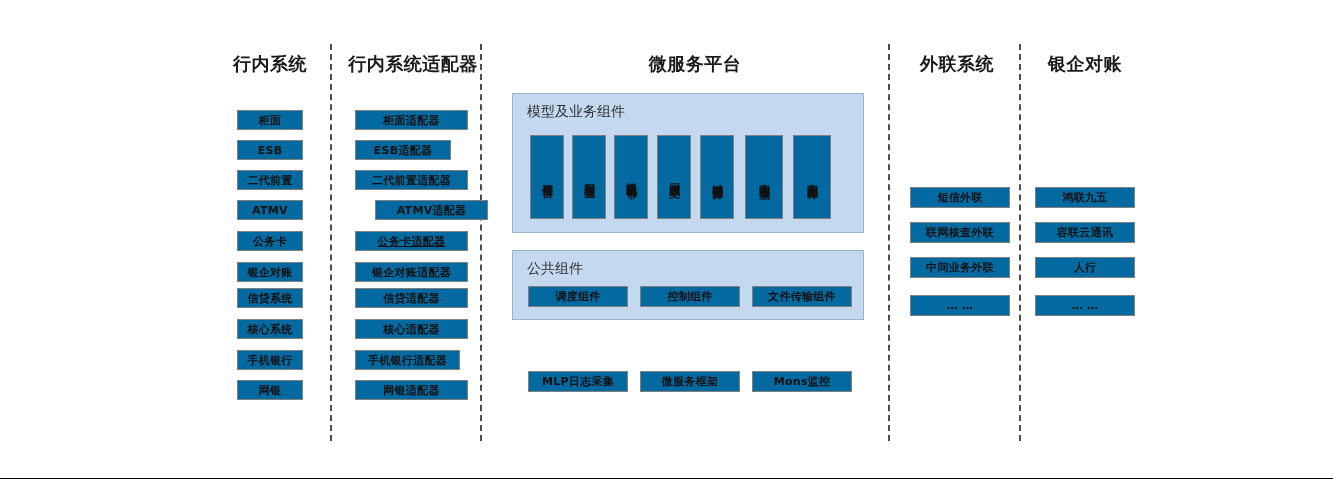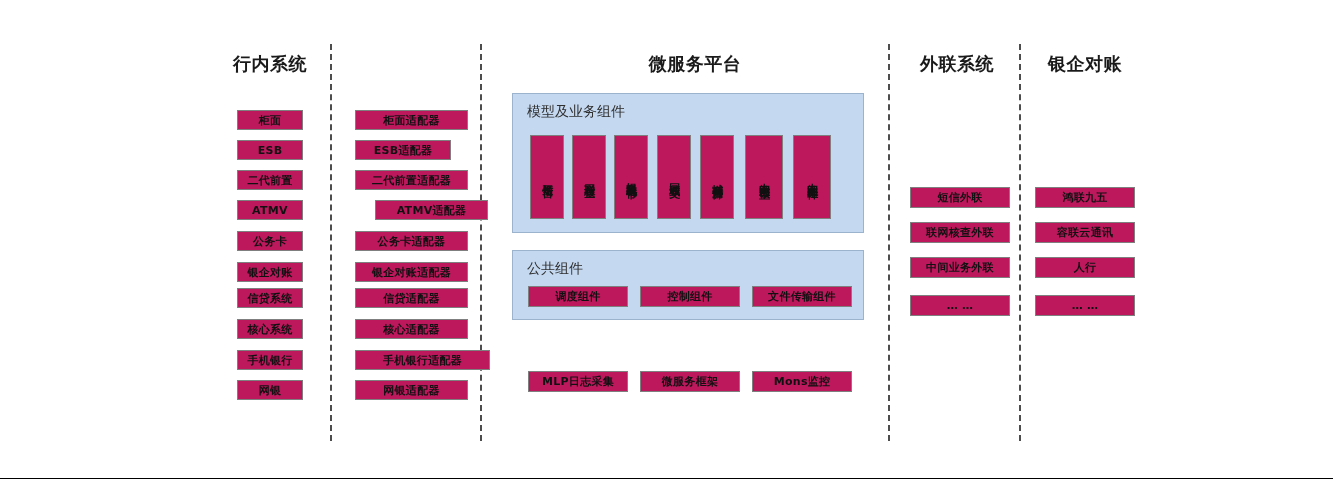--- a/index.html
+++ b/index.html
@@ -30,21 +30,21 @@
   }
   
   .divider {
     position: absolute;
     width: 0;
     border-left: 2px dashed #4d4d4d;
   }
   
   .node {
     position: absolute;
-    background: #be185d;
+    background: #0369a1;
     border: 1px solid #7f7f7f;
     box-sizing: border-box;
     display: flex;
     align-items: center;
     justify-content: center;
     font-size: 11px;
     font-weight: bold;
     color: #111111;
     white-space: nowrap;
     letter-spacing: 0.3px;
@@ -78,20 +78,21 @@
     height: 0;
     border-top: 1px solid #000000;
   }
 </style>
 </head>
 <body>
 
 <div id="canvas">
 
   <div class="col-header" style="left:205px; top:52px; width:130px;">行内系统</div>
+  <div class="col-header" style="left:343px; top:52px; width:140px;">行内系统适配器</div>
   <div class="col-header" style="left:555px; top:52px; width:280px;">微服务平台</div>
   <div class="col-header" style="left:892px; top:52px; width:130px;">外联系统</div>
   <div class="col-header" style="left:1020px; top:52px; width:130px;">银企对账</div>
 
   <div class="divider" style="left:330px; top:44px; height:397px;"></div>
   <div class="divider" style="left:480px; top:44px; height:397px;"></div>
   <div class="divider" style="left:888px; top:44px; height:397px;"></div>
   <div class="divider" style="left:1019px; top:44px; height:397px;"></div>
 
   <div class="node" style="left:237px; top:110px; width:66px; height:20px;">柜面</div>
@@ -102,25 +103,25 @@
   <div class="node" style="left:237px; top:262px; width:66px; height:20px;">银企对账</div>
   <div class="node" style="left:237px; top:288px; width:66px; height:20px;">信贷系统</div>
   <div class="node" style="left:237px; top:319px; width:66px; height:20px;">核心系统</div>
   <div class="node" style="left:237px; top:350px; width:66px; height:20px;">手机银行</div>
   <div class="node" style="left:237px; top:380px; width:66px; height:20px;">网银</div>
 
   <div class="node" style="left:355px; top:110px; width:113px; height:20px;font-family:Liberation Serif, serif;">柜面适配器</div>
   <div class="node" style="left:355px; top:140px; width:96px; height:20px;">ESB适配器</div>
   <div class="node" style="left:355px; top:170px; width:113px; height:20px;">二代前置适配器</div>
   <div class="node" style="left:375px; top:200px; width:113px; height:20px;">ATMV适配器</div>
-  <div class="node" style="left:355px; top:231px; width:113px; height:20px;">公务卡适配器</div>
+  <div class="node" style="left:355px; top:231px; width:113px; height:20px;text-decoration:underline;">公务卡适配器</div>
   <div class="node" style="left:355px; top:262px; width:113px; height:20px;">银企对账适配器</div>
   <div class="node" style="left:355px; top:288px; width:113px; height:20px;">信贷适配器</div>
   <div class="node" style="left:355px; top:319px; width:113px; height:20px;">核心适配器</div>
-  <div class="node" style="left:355px; top:350px; width:135px; height:20px;">手机银行适配器</div>
+  <div class="node" style="left:355px; top:350px; width:105px; height:20px;">手机银行适配器</div>
   <div class="node" style="left:355px; top:380px; width:113px; height:20px;">网银适配器</div>
 
   <div class="panel" style="left:512px; top:93px; width:352px; height:140px;">
     <div class="panel-title">模型及业务组件</div>
   </div>
   <div class="node vertical" style="left:530px; top:135px; width:34px; height:84px;">短信平台</div>
   <div class="node vertical" style="left:572px; top:135px; width:34px; height:84px;">联网核查</div>
   <div class="node vertical" style="left:614px; top:135px; width:34px; height:84px;">银联及银行卡</div>
   <div class="node vertical" style="left:657px; top:135px; width:34px; height:84px;">同城票交</div>
   <div class="node vertical" style="left:700px; top:135px; width:34px; height:84px;">城商行清算</div>

